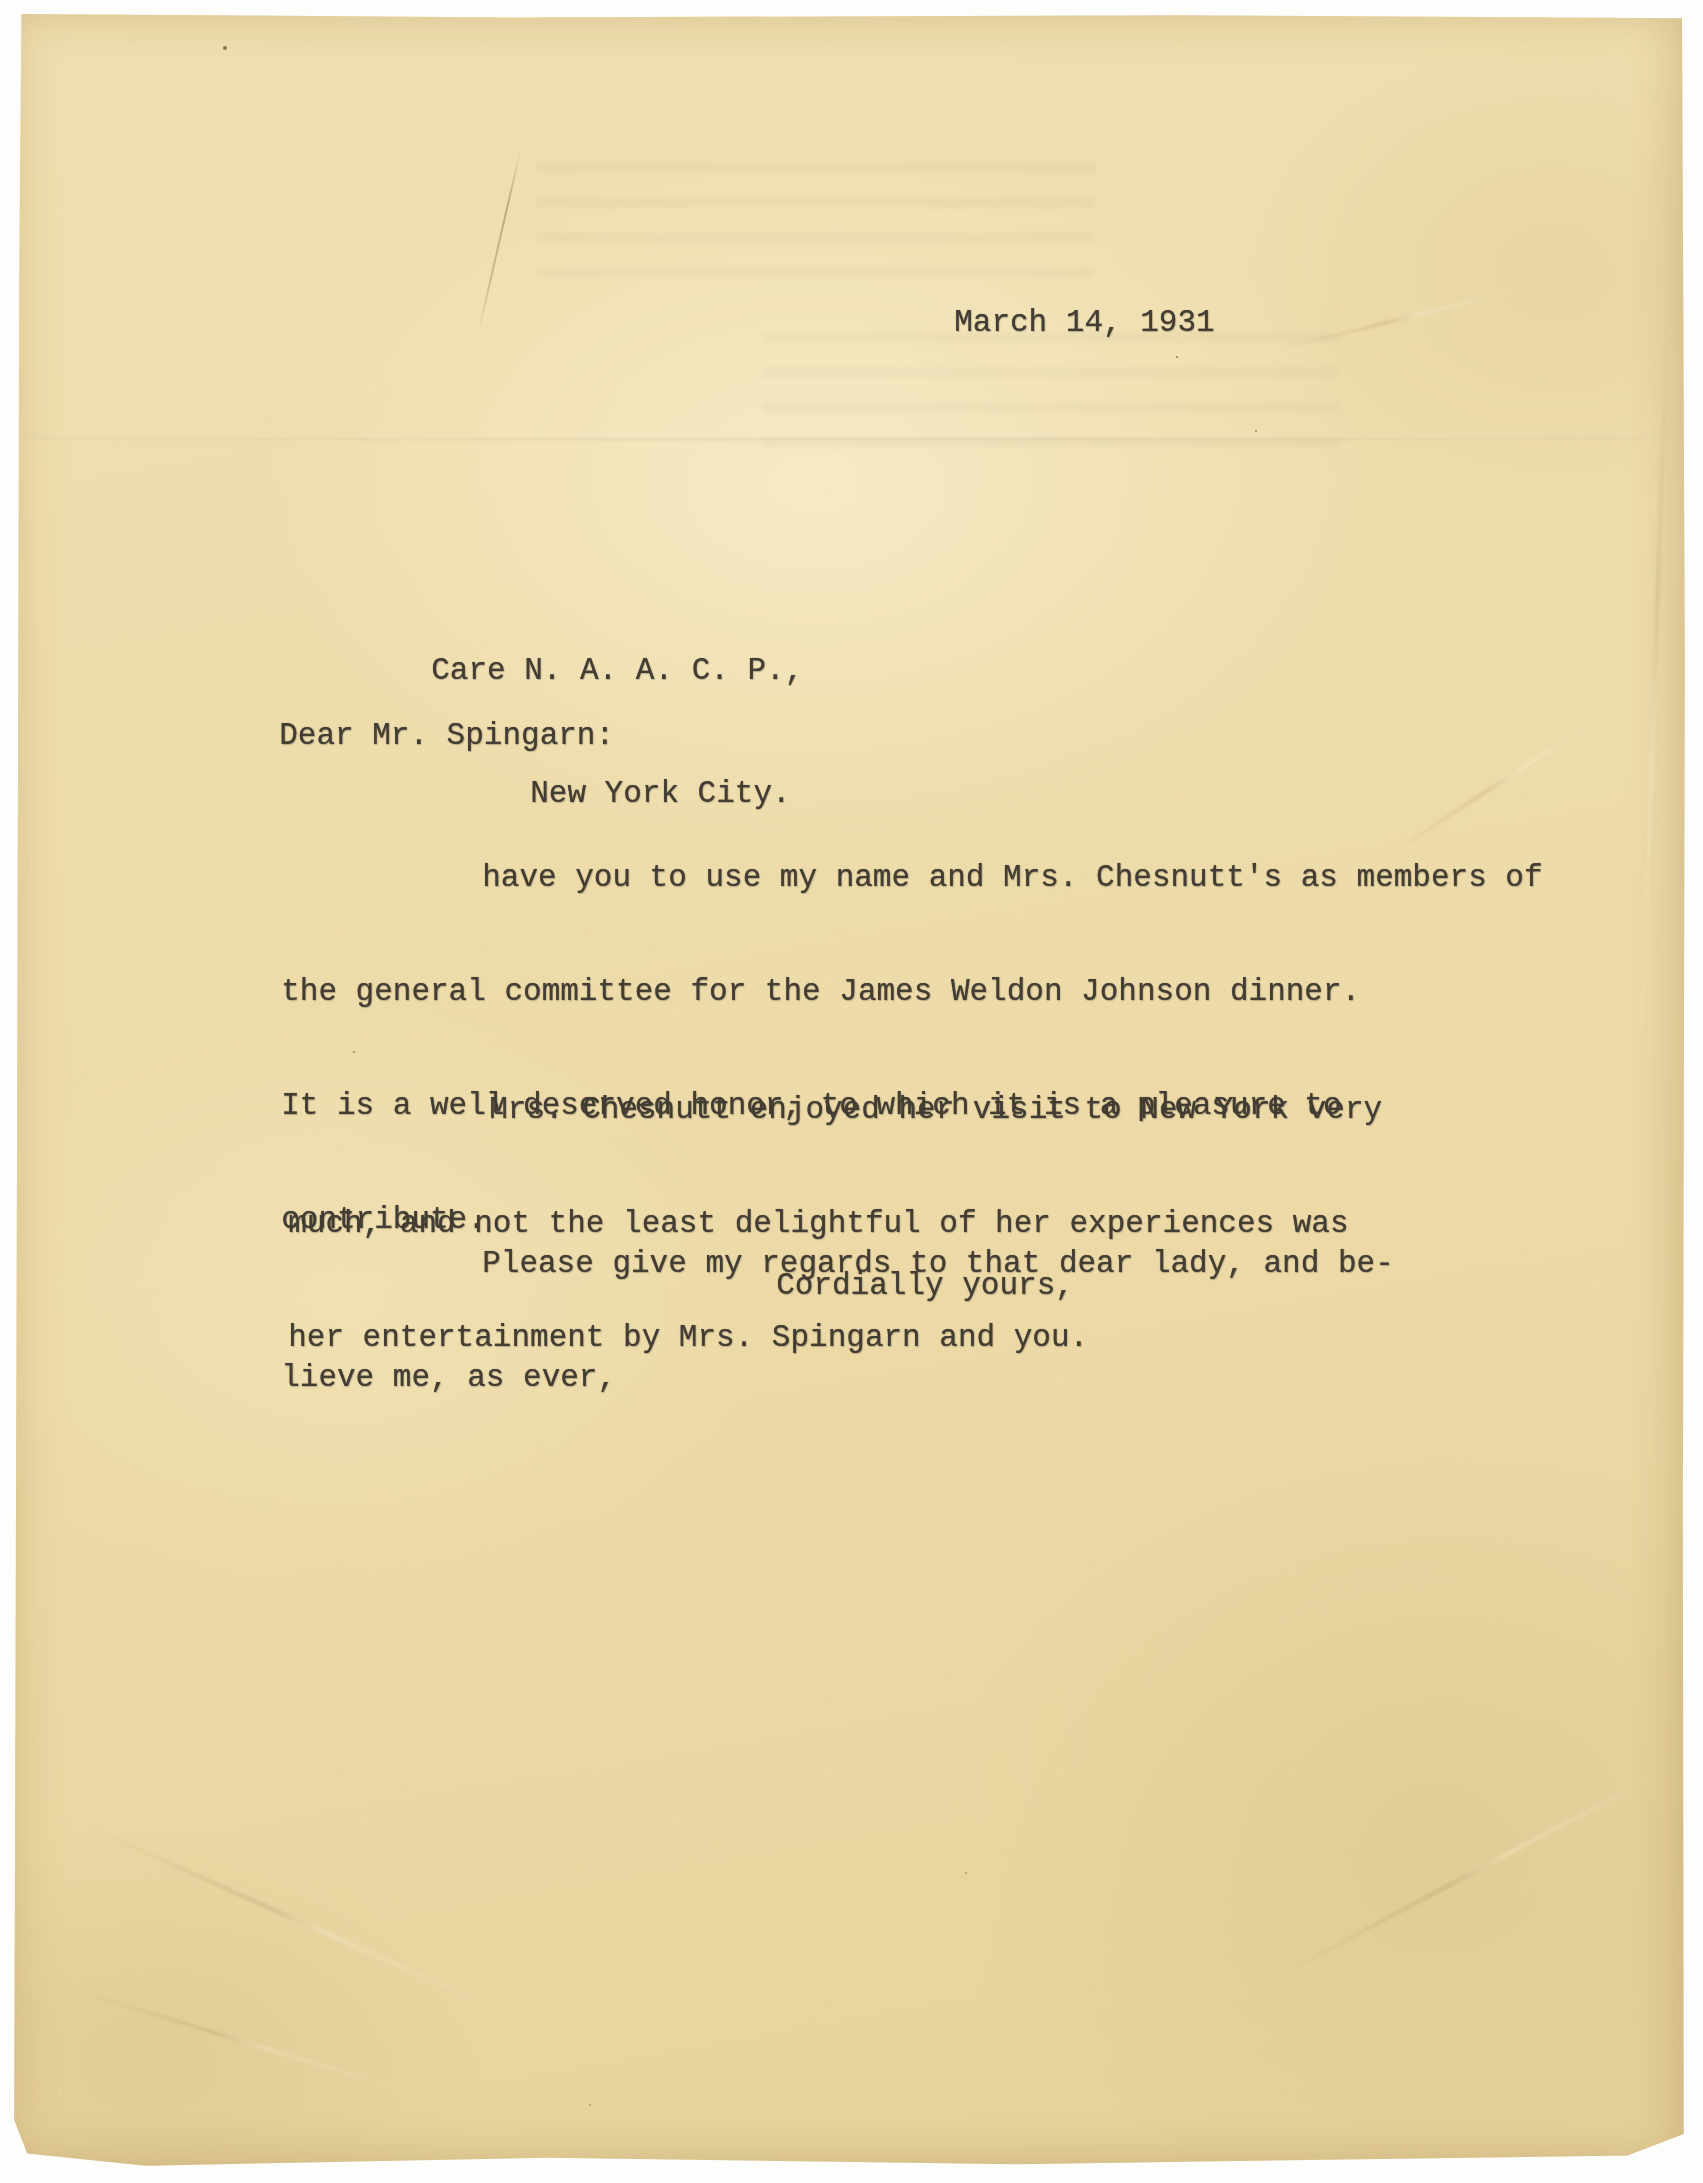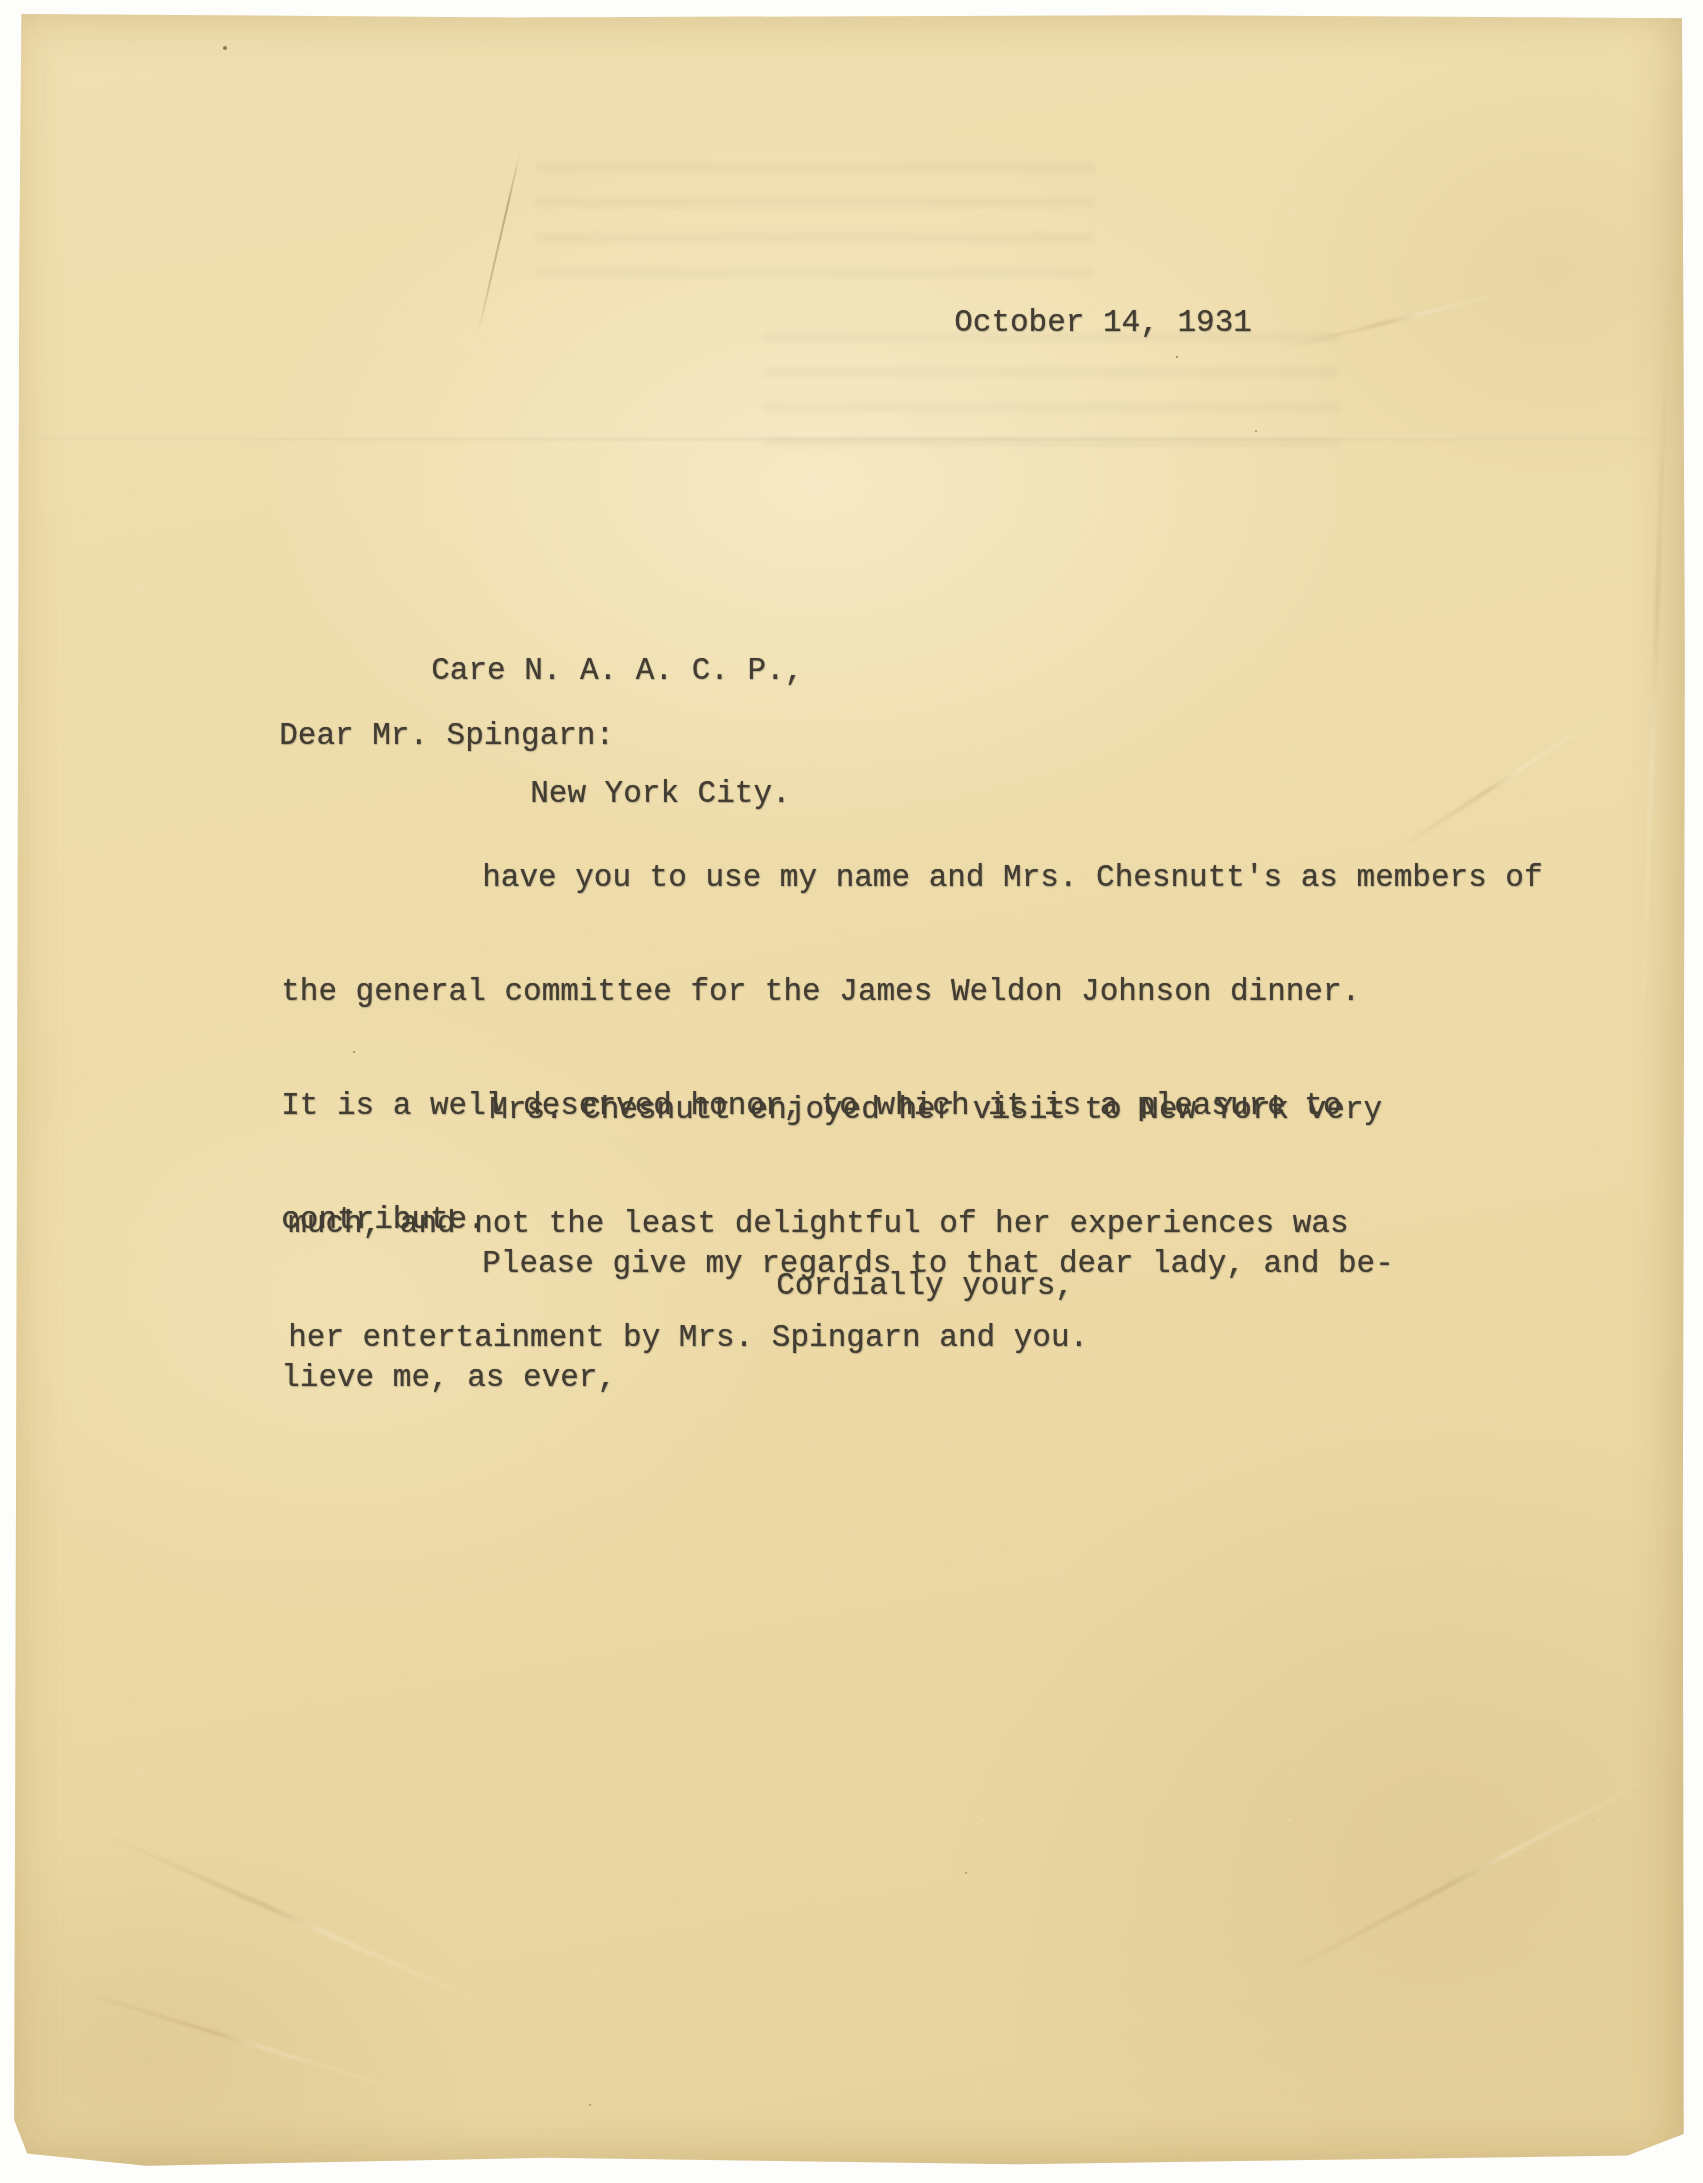--- a/index.html
+++ b/index.html
@@ -116,21 +116,21 @@
     <div class="crease d" style="left:35px;top:2026px;width:376px;height:4.4px;transform:rotate(17deg);"></div>
     <div class="crease d" style="left:1223px;top:1860px;width:472px;height:5.2px;transform:rotate(-28deg);"></div>
     <div class="crease d" style="left:1640px;top:279px;width:5.2px;height:786px;transform:rotate(2deg);background:linear-gradient(180deg,transparent,rgba(150,120,70,0.14) 40%,rgba(255,250,235,0.18) 60%,transparent);"></div>
     <div class="scratch"></div>
     <div class="specks"></div>
     <div class="ghost" style="left:524px;top:140px;width:559px;height:131px;"></div>
     <div class="ghost" style="left:751px;top:310px;width:576px;height:140px;"></div>
 
     <div class="content">
 
-      <div class="line date">October 14, 1931</div>
+      <div class="line date">March 14, 1931</div>
 
       <div class="address">
         <div class="addr-2">Care N. A. A. C. P.,</div>
         <div class="addr-3">New York City.</div>
       </div>
 
       <div class="line salutation">Dear Mr. Spingarn:</div>
 
       <div class="para p1">
         <div>have you to use my name and Mrs. Chesnutt's as members of</div>

